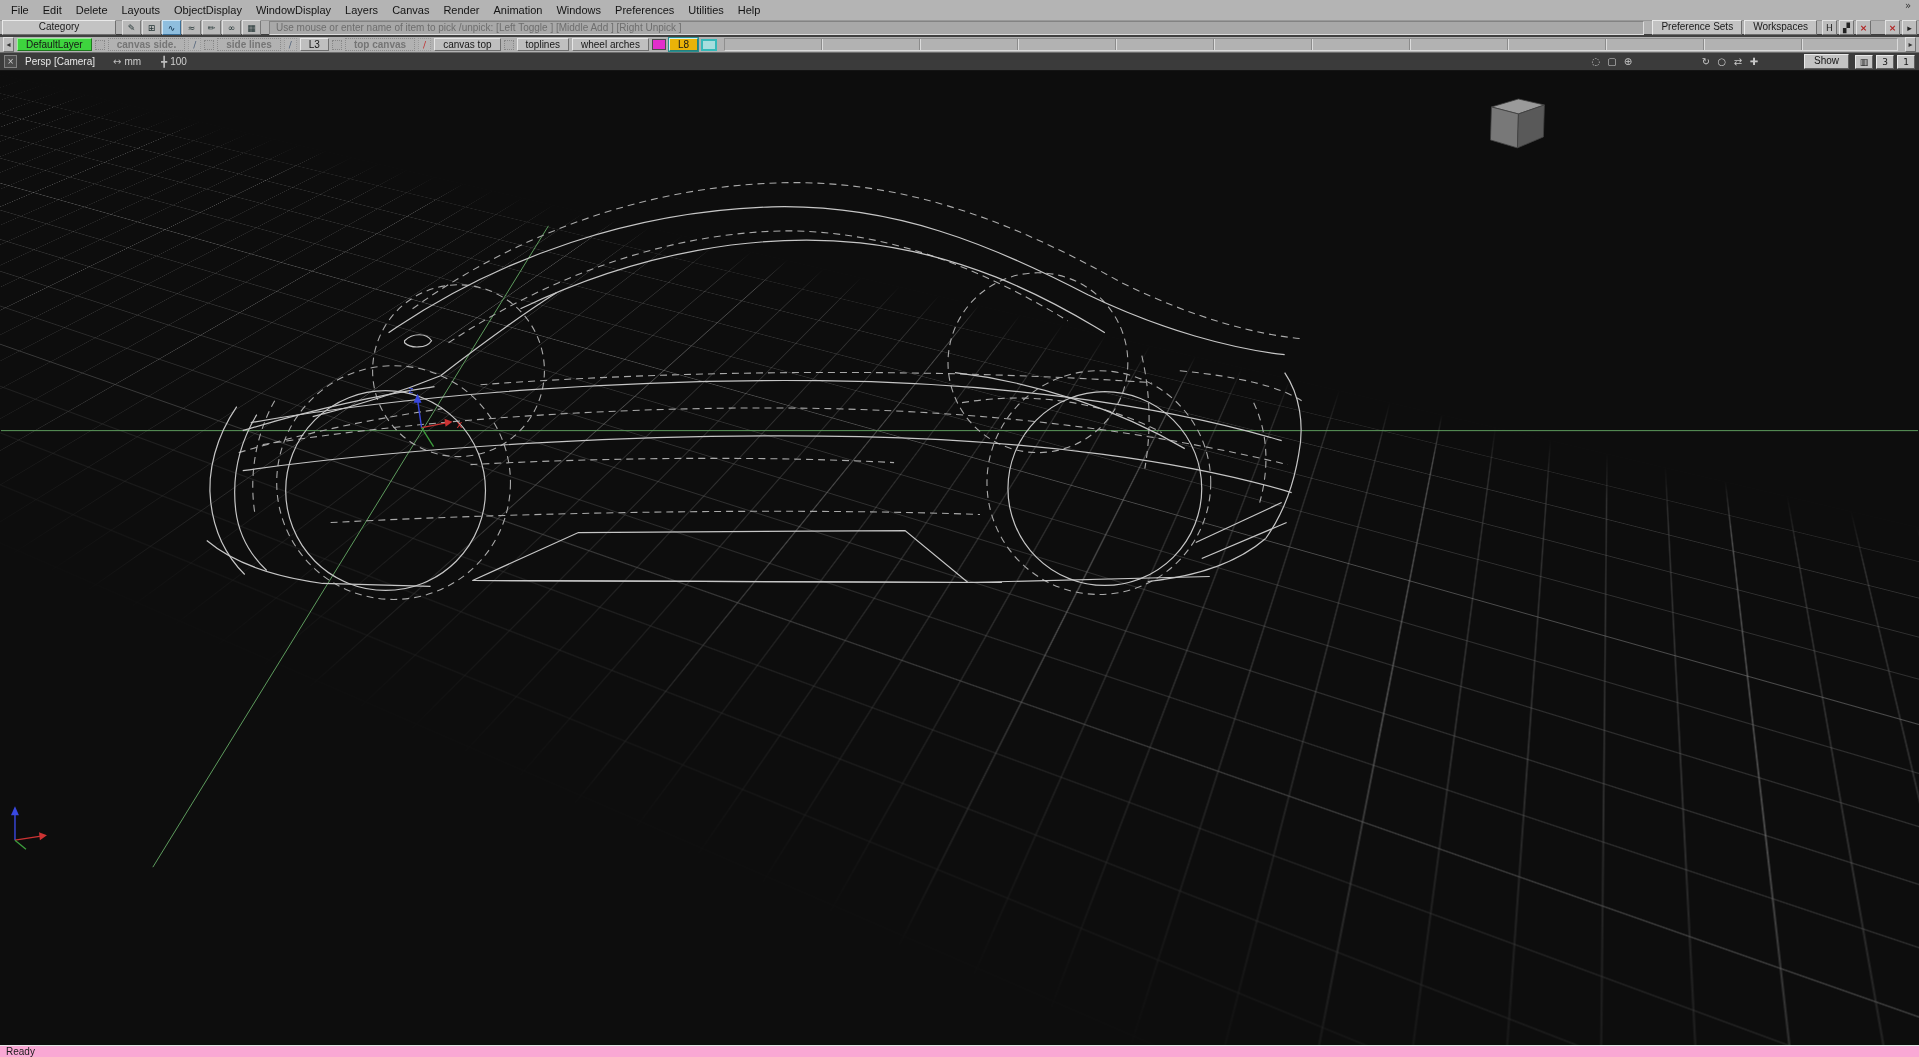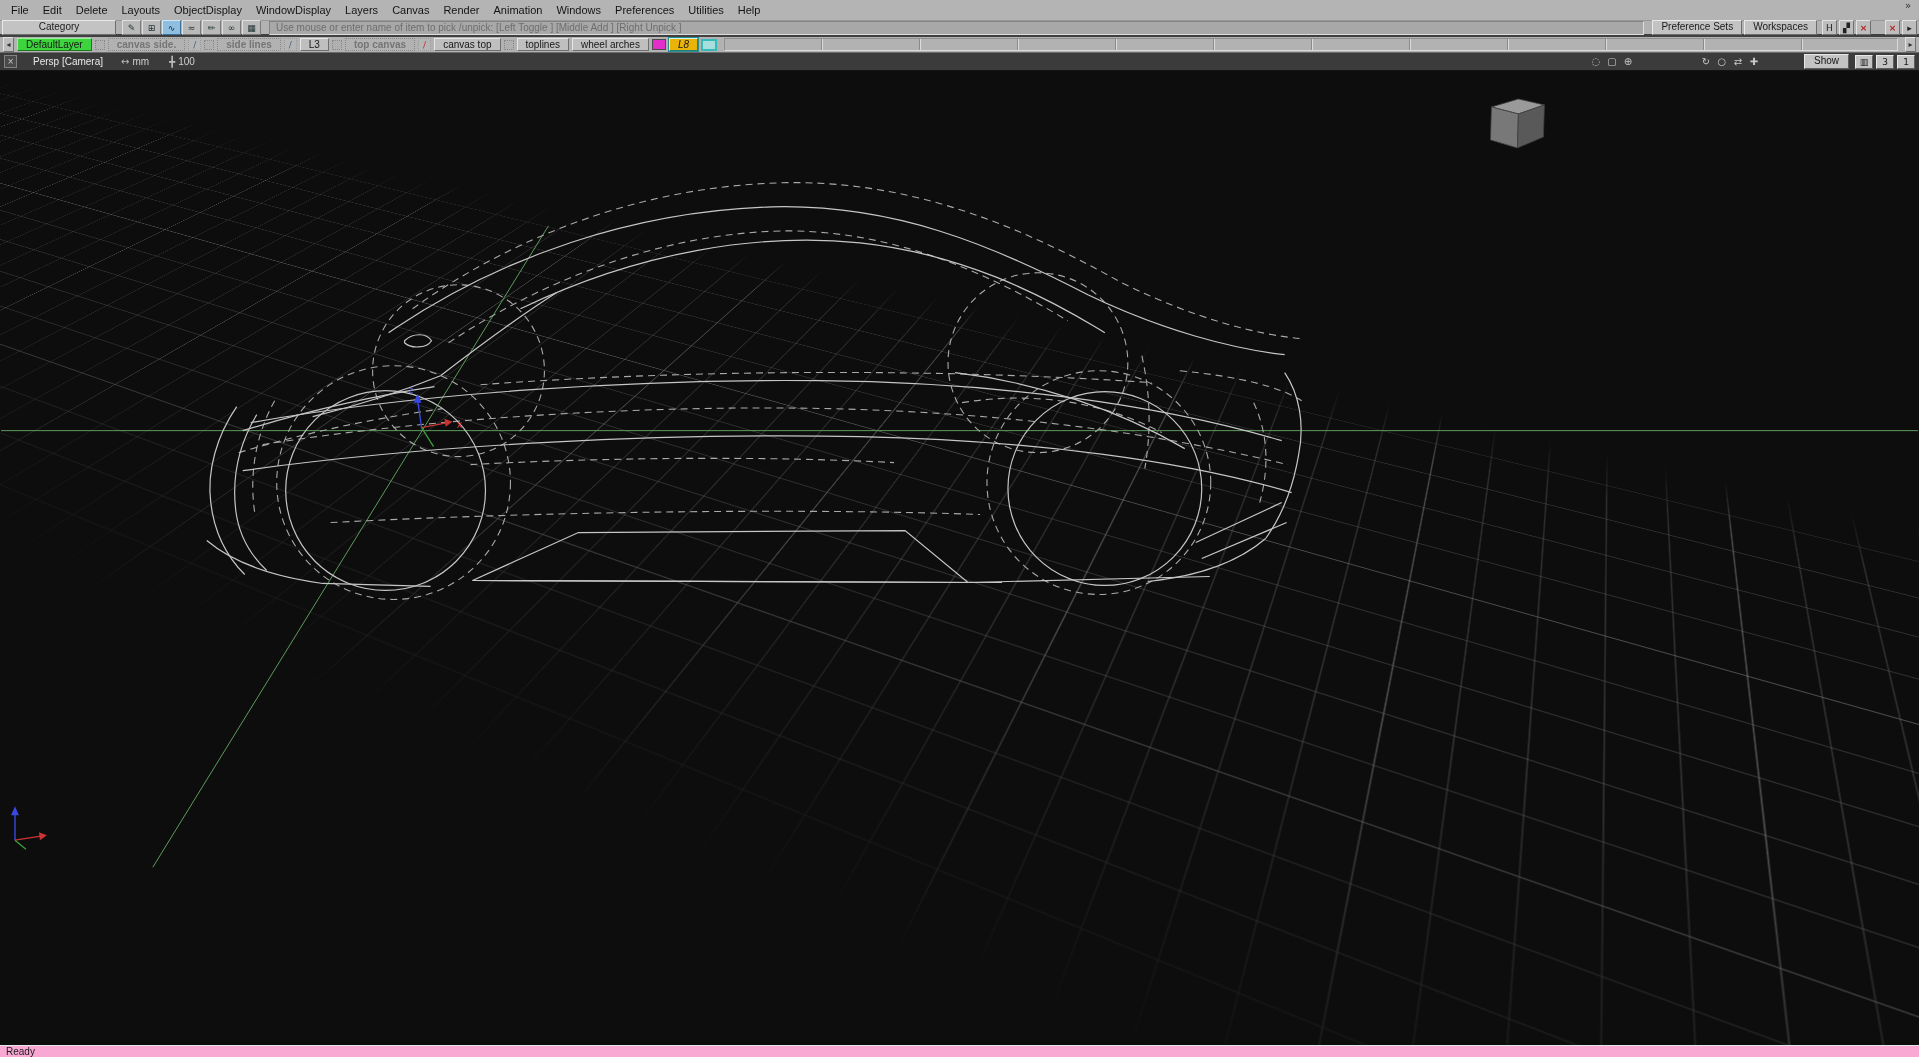--- a/index.html
+++ b/index.html
@@ -32,36 +32,36 @@
   .edge-gap{width:10px;}
 
   .layers-bar{height:16px;display:flex;align-items:center;background:#b2b2b2;
     border-bottom:1px solid #6c6c6c;padding:0 3px;gap:3px;box-sizing:border-box;}
   .layers-arrow{width:9px;height:13px;display:inline-flex;align-items:center;justify-content:center;
     font-size:8px;color:#333;background:#bdbdbd;border:1px solid;border-color:#e2e2e2 #707070 #707070 #e2e2e2;cursor:default;}
   .layer-chip{height:11px;line-height:11px;padding:0 8px;font-size:10px;color:#161616;
     background:#bfbfbf;border:1px solid;border-color:#e6e6e6 #6f6f6f #6f6f6f #e6e6e6;white-space:nowrap;cursor:default;}
   .layer-chip.green{background:#3ed43e;border-color:#97ef97 #1d781d #1d781d #97ef97;}
   .layer-chip.disabled{background:transparent;border:1px dotted #8b8b8b;color:#757575;font-weight:bold;}
-  .layer-chip.selected{background:#eab308;border-color:#d2f1f1 #25807f #25807f #d2f1f1;outline:1px solid #2a8f8f;font-style:italic;}
+  .layer-chip.selected{background:#eab308;border-color:#d2f1f1 #25807f #25807f #d2f1f1;outline:1px solid #2a8f8f;}
   .layer-checkbox{width:8px;height:8px;background:#b0b0b0;border:1px dotted #888;cursor:default;}
   .layer-slash{width:11px;height:11px;display:inline-flex;align-items:center;justify-content:center;
     border:1px dotted #999;font-size:9px;color:#51627a;background:#b6b6b6;cursor:default;}
   .layer-slash.slash-red{color:#c03030;}
   .layer-swatch{width:12px;height:9px;border:1px solid #4c4c4c;cursor:default;}
   .layer-outline-box{width:12px;height:8px;background:#a7dede;border:2px solid #35b9b9;cursor:default;}
   .layers-empty{flex:1;height:11px;margin:0 4px;border:1px solid;border-color:#8f8f8f #dadada #dadada #8f8f8f;
     background:repeating-linear-gradient(to right,#b2b2b2 0 96px,#8b8b8b 96px 97px,#dcdcdc 97px 98px);}
 
   
   .vp-header{height:18px;display:flex;align-items:center;background:#3b3b3b;
     border-bottom:1px solid #141414;color:#dedede;font-size:10px;padding:0 4px;box-sizing:border-box;gap:4px;}
   .vp-closebox{width:11px;height:11px;display:inline-flex;align-items:center;justify-content:center;
     background:#4a4a4a;border:1px solid #828282;color:#cfcfcf;font-size:8px;cursor:default;}
-  .vp-camera-label{margin-left:12px;color:#eaeaea;}
+  .vp-camera-label{margin-left:4px;color:#eaeaea;}
   .vp-meta{display:inline-flex;align-items:center;gap:3px;color:#cfcfcf;}
   .vp-meta .ic{color:#bdbdbd;font-size:10px;}
   .vp-right{margin-left:auto;display:flex;align-items:center;}
   .vh-glyph{width:16px;height:14px;display:inline-flex;align-items:center;justify-content:center;
     color:#c9c9c9;font-size:10px;cursor:default;}
   .vh-btn{background:#c3c3c3;border:1px solid;border-color:#e9e9e9 #5e5e5e #5e5e5e #e9e9e9;
     color:#151515;font-size:10px;height:13px;line-height:12px;padding:0 9px;cursor:default;}
   .vh-sm{background:#c3c3c3;border:1px solid;border-color:#e9e9e9 #5e5e5e #5e5e5e #e9e9e9;
     color:#151515;font-size:9px;height:12px;min-width:12px;display:inline-flex;align-items:center;
     justify-content:center;padding:0 2px;cursor:default;}

